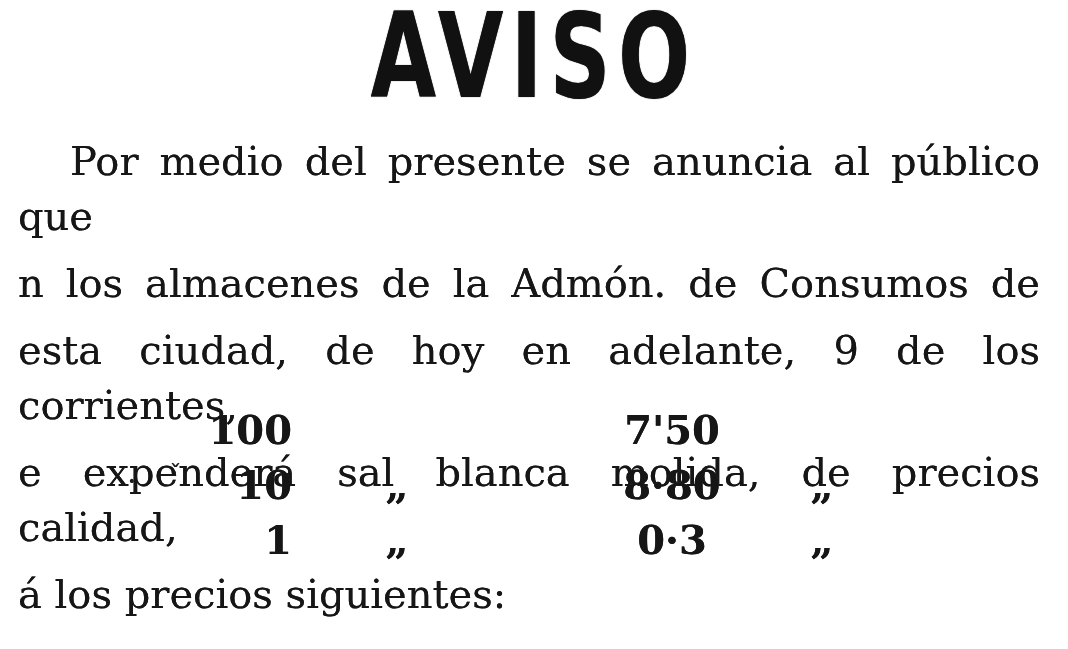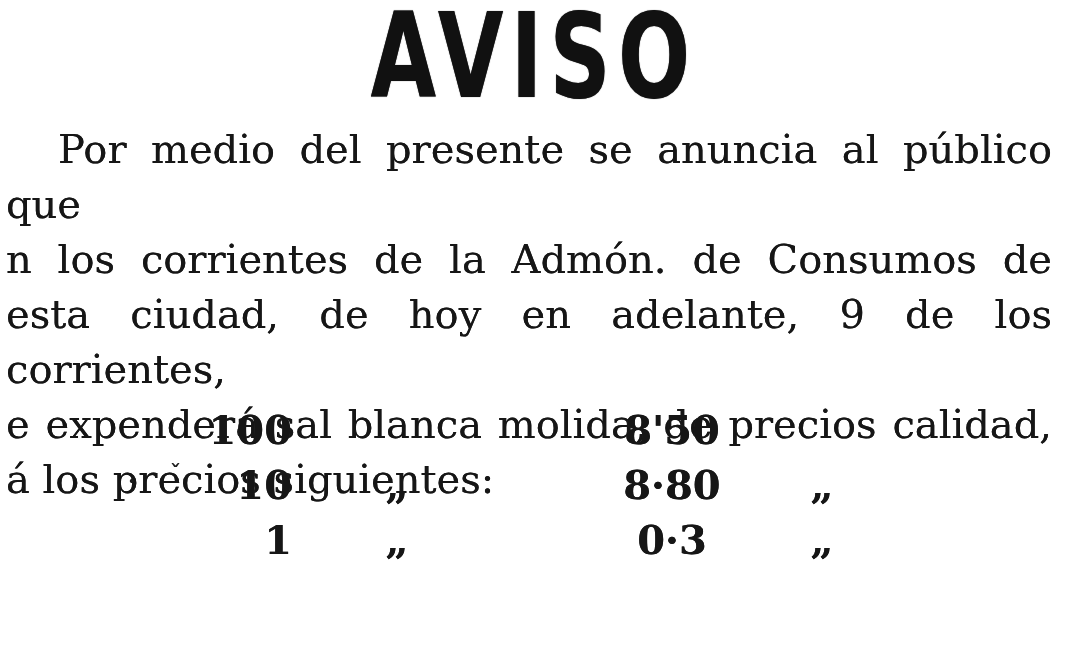--- a/index.html
+++ b/index.html
@@ -35,21 +35,21 @@
     text-shadow: 0 0 1px #222;
   }
   
   .body-text {
     position: absolute;
     top: 122px;
     left: 6px;
     right: 16px;
   }
   .p-line {
-    margin: 0;
+    margin: 12px;
     font-size: 40px;
     line-height: 55px;
     text-align: justify;
     text-align-last: justify;
     white-space: normal;
     text-shadow: 0 0 0.5px #333;
   }
   .p-line.first { text-indent: 52px; }
   .p-line.last  { text-align-last: left; }
   
@@ -85,30 +85,30 @@
 </style>
 </head>
 <body>
 
 <div class="page">
 
   <h1 class="title">AVISO</h1>
 
   <div class="body-text">
     <p class="p-line first">Por medio del presente se anuncia al público que</p>
-    <p class="p-line">n los corrientes de la Admón. de Consumos de</p>
+    <p class="p-line">n los almacenes de la Admón. de Consumos de</p>
     <p class="p-line">esta ciudad, de hoy en adelante, 9 de los corrientes,</p>
     <p class="p-line">e expenderá sal blanca molida, de precios calidad,</p>
     <p class="p-line last">á los precios siguientes:</p>
   </div>
 
   <div class="price-table">
     <div class="t-row">
       <span class="t-cell t-qty">100</span>
-      <span class="t-cell t-price">8'50</span>
+      <span class="t-cell t-price">7'50</span>
     </div>
     <div class="t-row">
       <span class="t-cell t-qty">10</span>
       <span class="t-cell t-unit">„</span>
       <span class="t-cell t-price">8·80</span>
       <span class="t-cell t-currency">„</span>
     </div>
     <div class="t-row">
       <span class="t-cell t-qty">1</span>
       <span class="t-cell t-unit">„</span>

